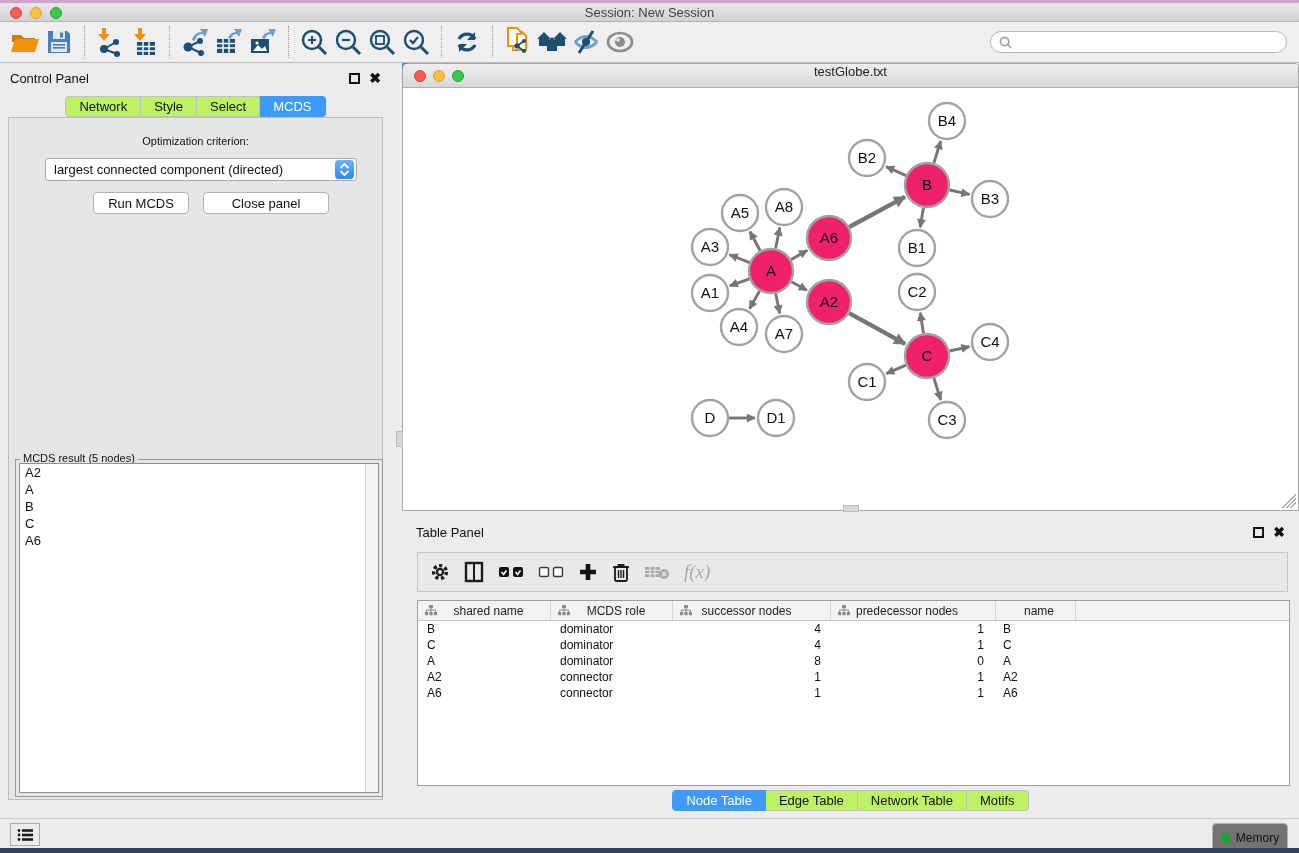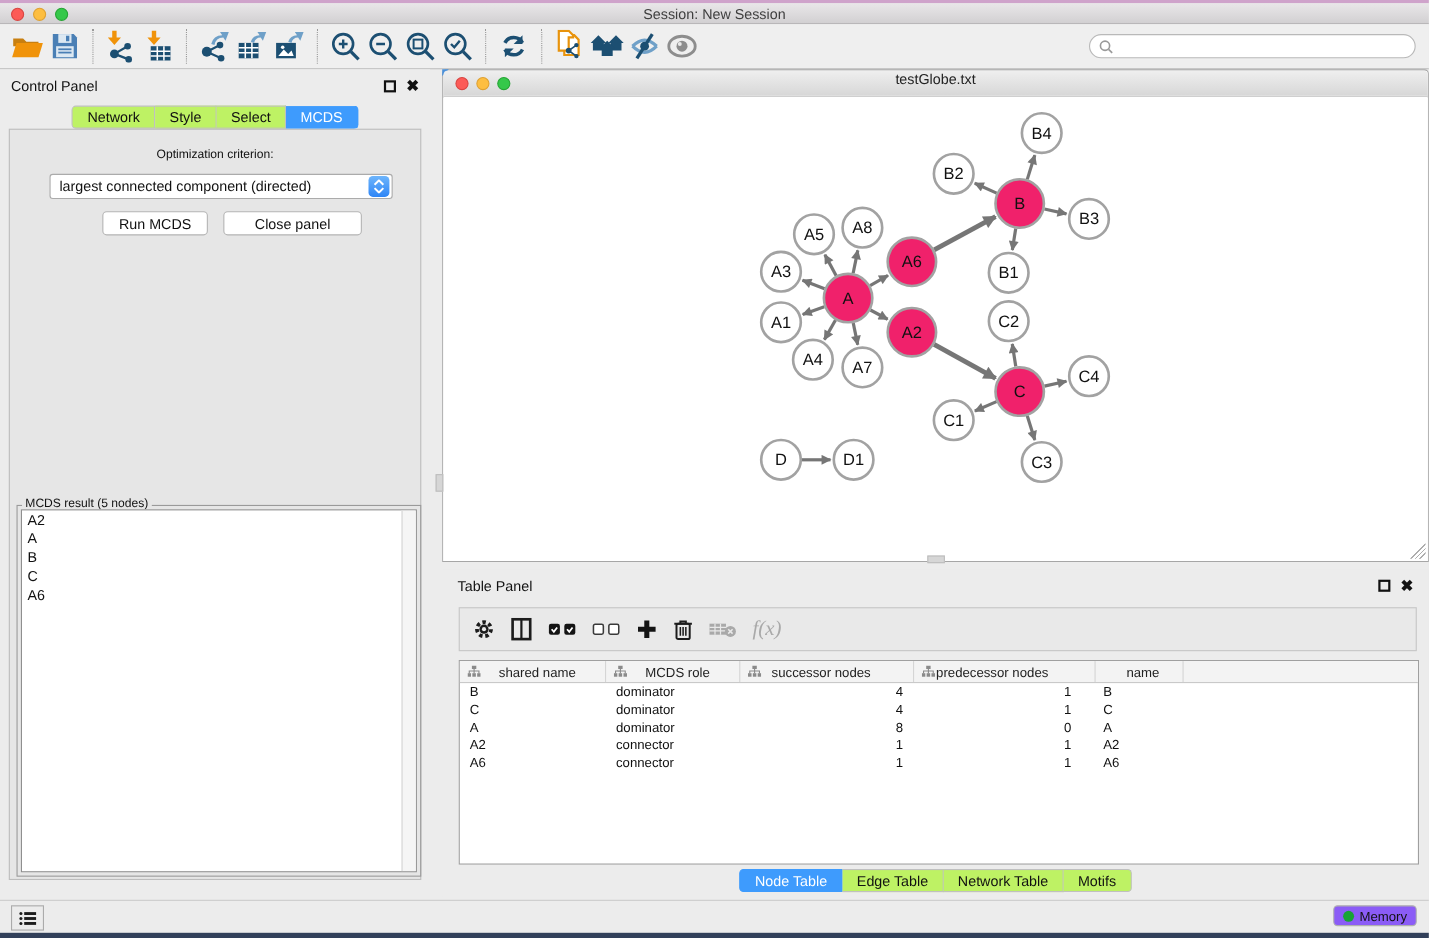--- a/index.html
+++ b/index.html
@@ -99,31 +99,31 @@
   .data-table { position:absolute; left:15px; top:82px; width:873px; height:186px; background:#fff;
     border:1px solid #9f9f9f; overflow:hidden; }
   .dt-header { display:flex; height:20px; background:#f3f3f3; border-bottom:1px solid #c9c9c9; }
   .dt-hcell { display:flex; align-items:center; justify-content:center; position:relative;
     border-right:1px solid #d5d5d5; font-size:12px; color:#222; flex:none; }
   .dt-hcell .tree-ico { position:absolute; left:7px; top:4px; }
   .dt-row { display:flex; height:16px; }
   .dt-cell { font-size:12px; color:#111; flex:none; padding-top:1px; }
   .c0{width:133px; padding-left:9px;align-items:center;} .c1{width:122px; padding-left:9px;}
   .c2{width:158px; text-align:right; padding-right:10px;}
-  .c3{width:165px; text-align:right; padding-right:22px;}
+  .c3{width:165px; text-align:right; padding-right:12px;}
   .c4{width:80px; padding-left:7px;}
 
   .tp-tabs { position:absolute; left:0; top:272px; width:100%; display:flex; justify-content:center; }
 
   
   .statusbar { position:absolute; left:0; top:818px; width:100%; height:30px; background:#ececec;
     border-top:1px solid #cccccc; }
   .list-btn { position:absolute; left:10px; top:4px; width:30px; height:23px; background:#ececec;
     border:1px solid #ababab; display:flex; align-items:center; justify-content:center; }
-  .memory-btn { position:absolute; right:11px; top:4px; width:76px; height:19px; background:#8b5cf6;
+  .memory-btn { position:absolute; right:11px; top:4px; width:76px; height:29px; background:#737373;
     border:1px solid #b0b0b0; border-radius:4px; display:flex; align-items:center; justify-content:center; gap:5px; }
   .memory-dot { width:10px; height:10px; border-radius:50%; background:#18a335; }
   .memory-btn span { font-size:12px; color:#111; }
   .desktop-bottom { position:absolute; left:0; top:848px; width:100%; height:5px; background:#32405a; }
 </style>
 </head>
 <body>
 
 <div id="app">
 

